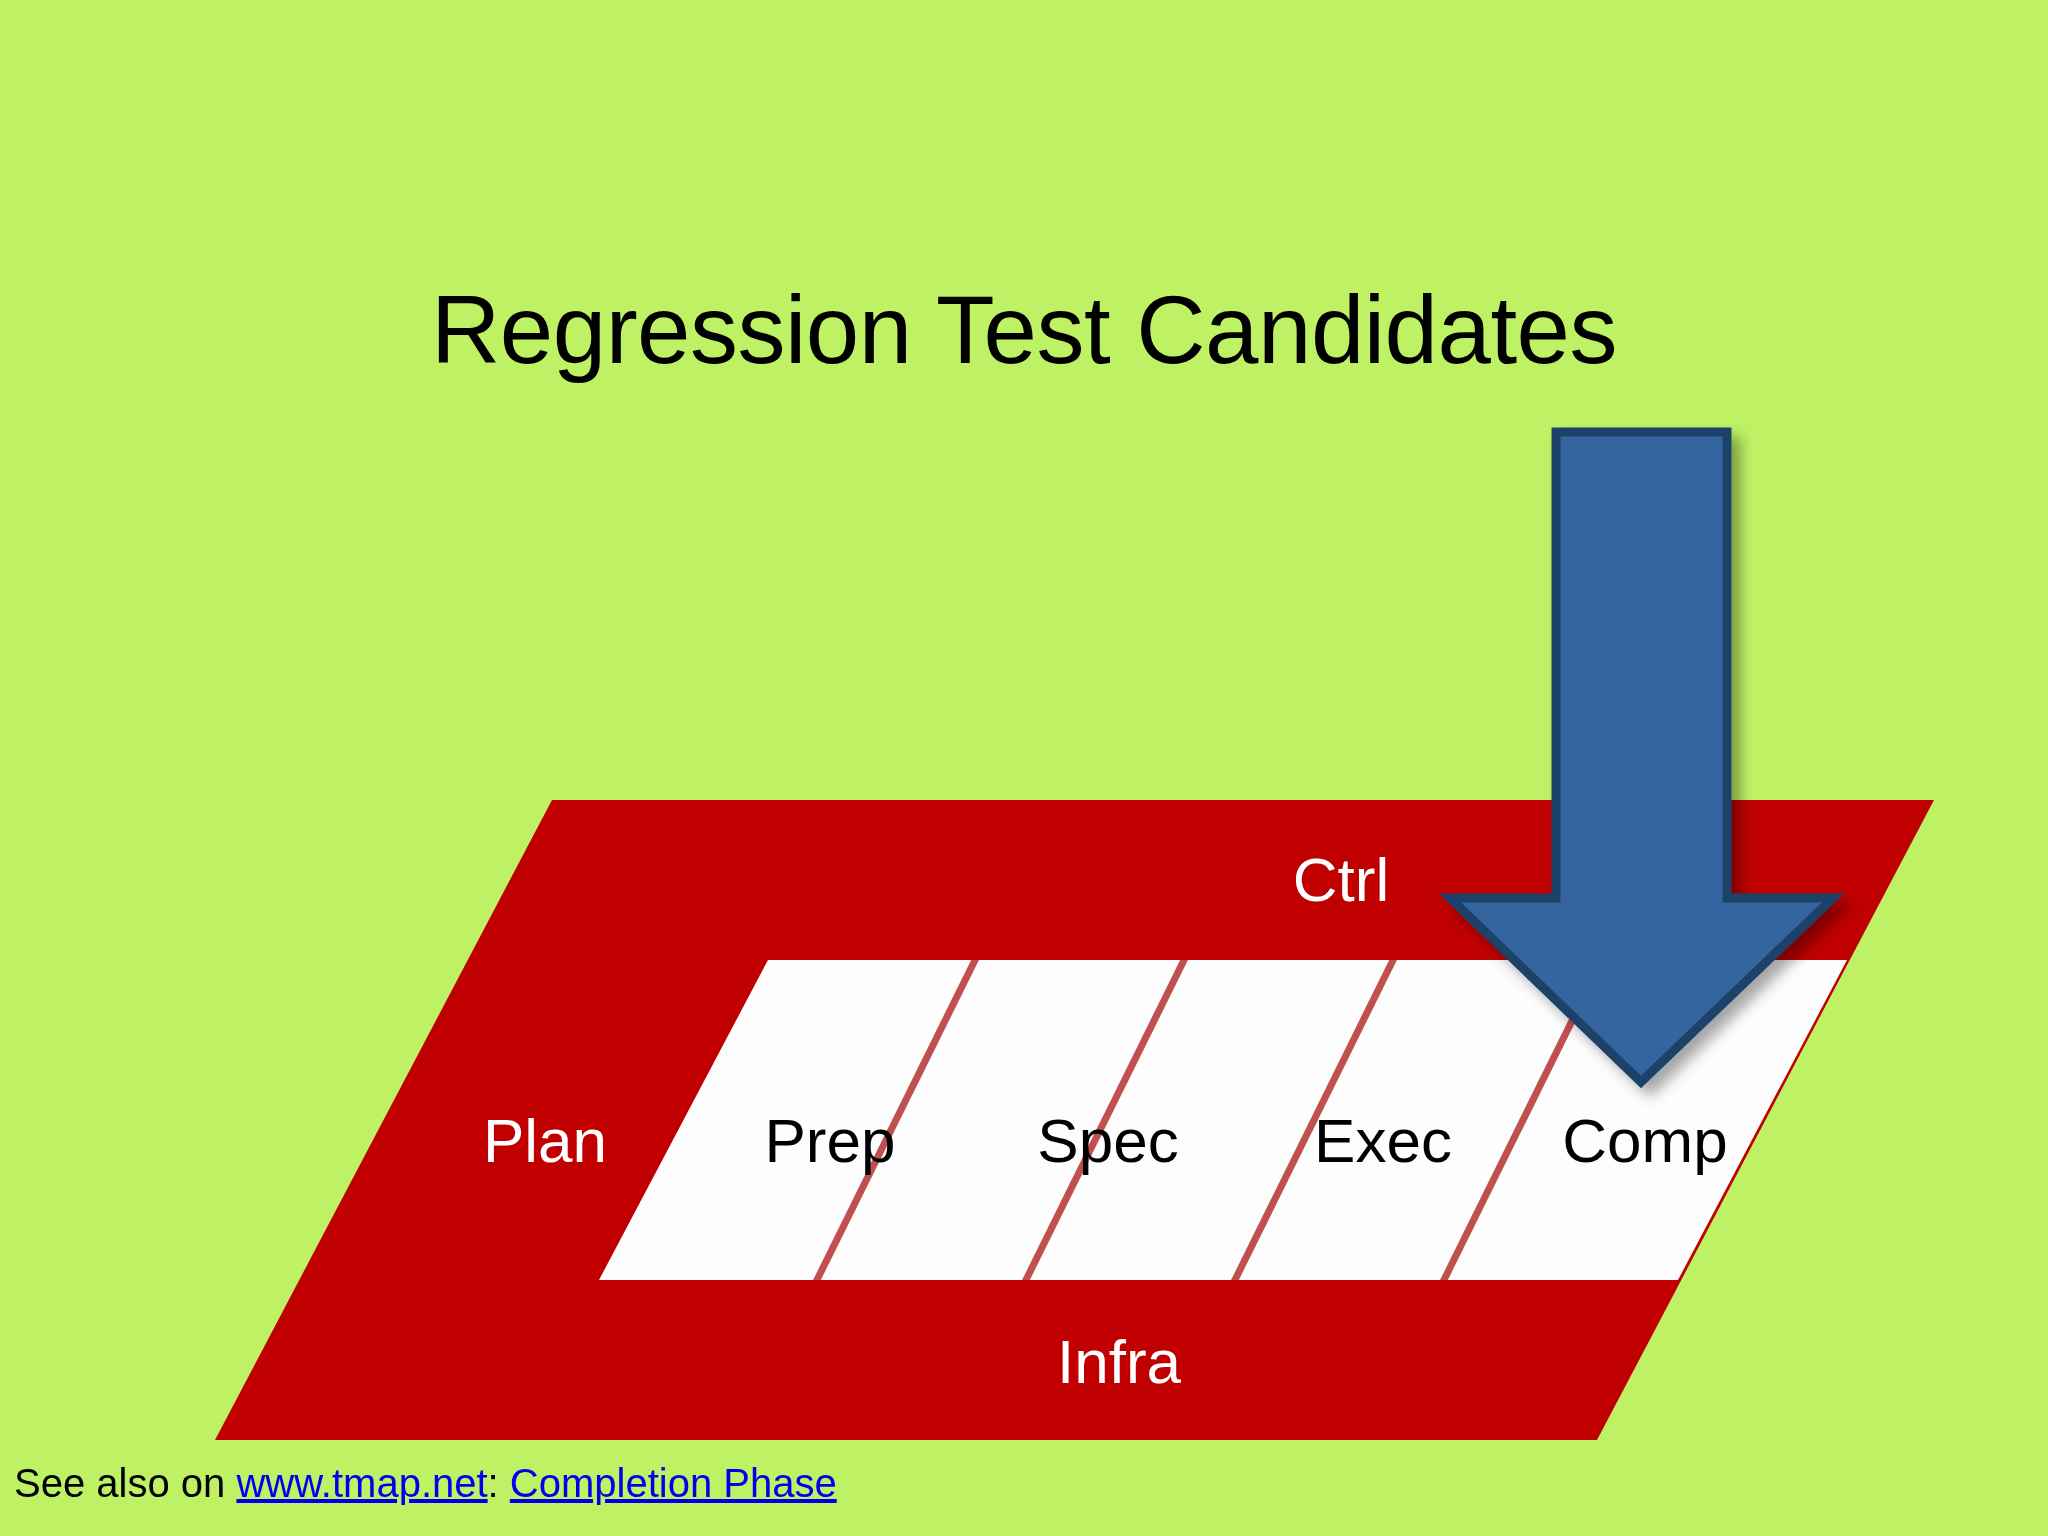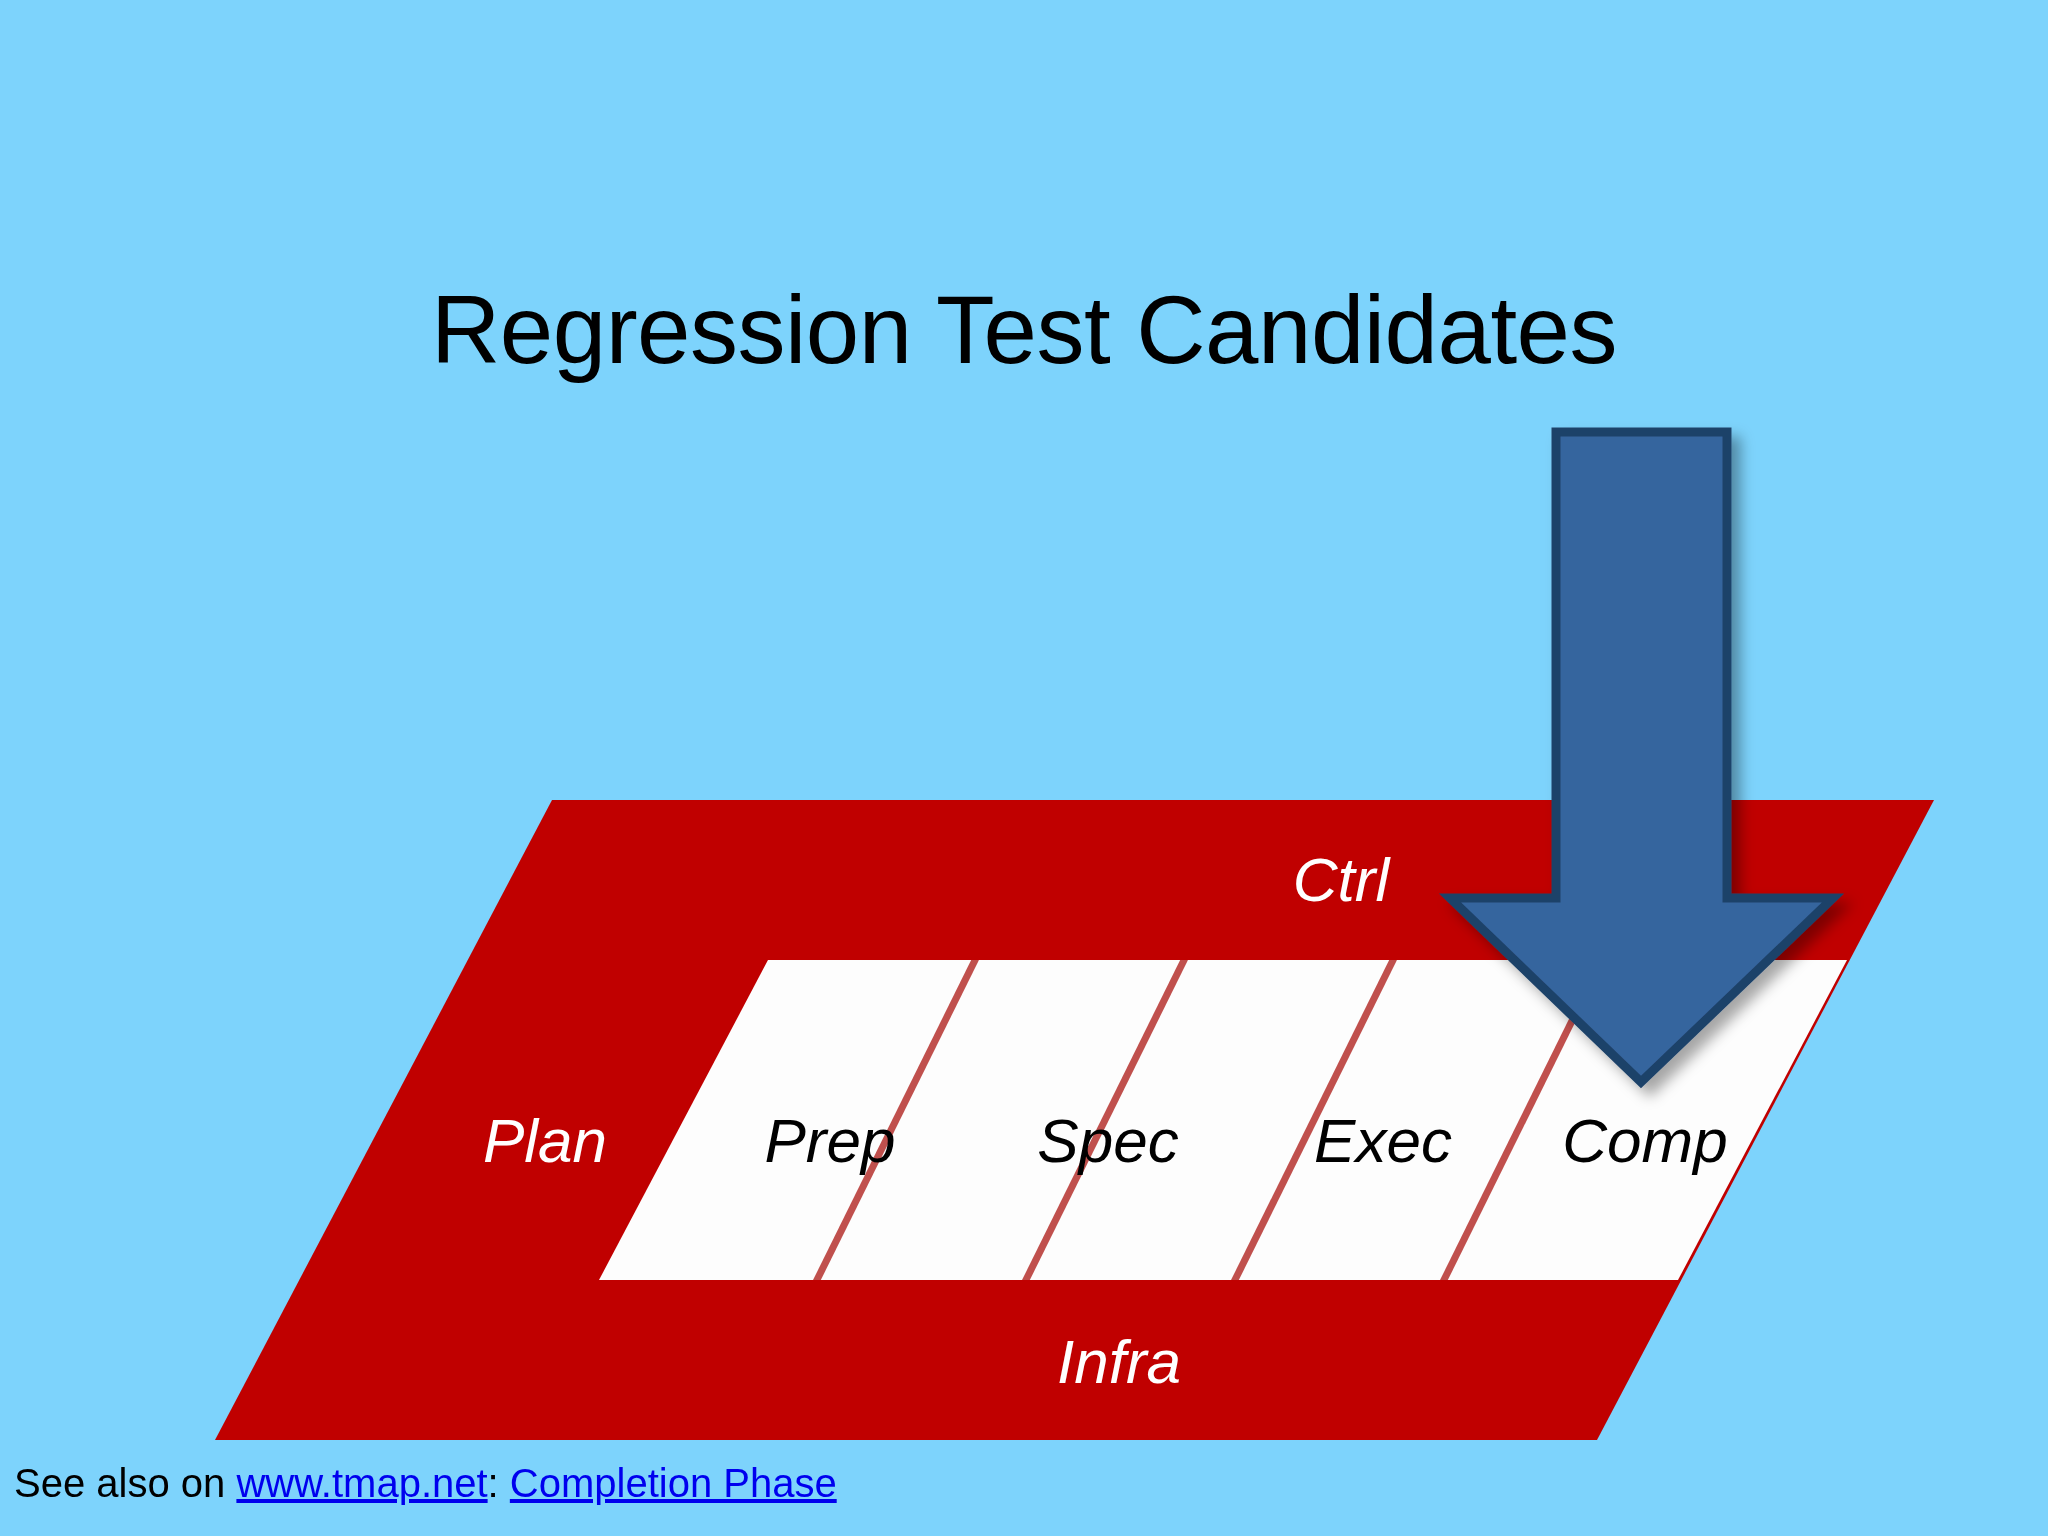--- a/index.html
+++ b/index.html
@@ -13,21 +13,21 @@
     overflow: hidden;
     font-family: "Liberation Sans", sans-serif;
     position: relative;
   }
 
   #slide {
     position: absolute;
     left: 0; top: 0;
     width: 2048px;
     height: 1536px;
-    background: #7dd3fc;
+    background: #bef264;
   }
 
   
   #slide-title {
     position: absolute;
     left: 0;
     top: 282px;
     width: 2048px;
     text-align: center;
     font-size: 96px;
@@ -38,21 +38,20 @@
     white-space: nowrap;
   }
 
   
   #diagram {
     position: absolute;
     left: 0;
     top: 0;
     width: 1648px;
     height: 1536px;
-    font-style: italic;
   }
   #diagram svg {
     display: block;
   }
 
   
   .lbl {
     font-family: "Liberation Sans", sans-serif;
     font-size: 62px;
     font-weight: 400;

